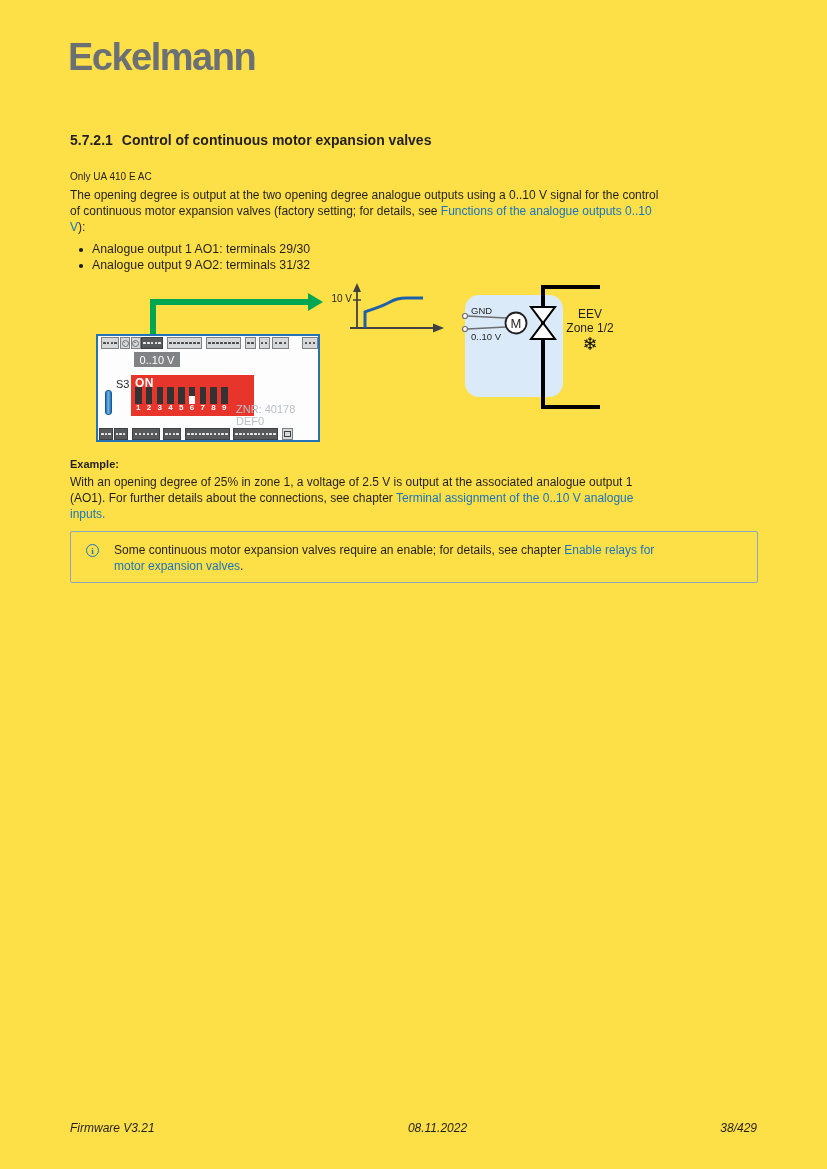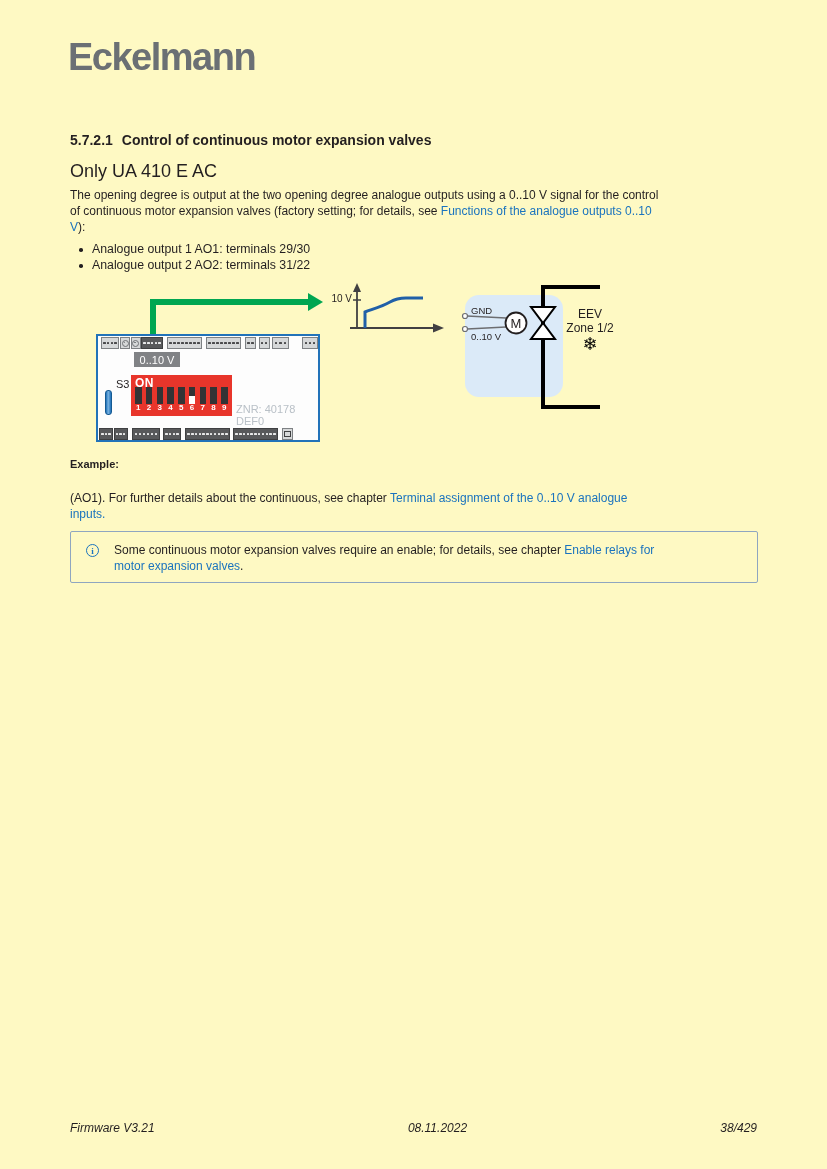--- a/index.html
+++ b/index.html
@@ -4,29 +4,29 @@
 <style>
   :root{
     --text:#231f20; --link:#1a73be; --green:#00a651; --red:#e8352b;
     --board-blue:#2273b9; --curve-blue:#2060a8; --logo-gray:#6b7074;
     --label-gray:#808285; --znr-gray:#b9c0c7; --light-blue:#dbeaf8;
     --axis:#414042; --note-border:#8fa6c0;
   }
   *{margin:0;padding:0;box-sizing:border-box;}
   html,body{background:#ffffff;}
   body{font-family:"Liberation Sans","DejaVu Sans",sans-serif;color:var(--text);}
-  .page{position:relative;width:827px;height:1169px;background:#fef9c3;overflow:hidden;}
+  .page{position:relative;width:827px;height:1169px;background:#fde047;overflow:hidden;}
 
   .logo{position:absolute;left:68px;top:36px;font-size:38px;font-weight:bold;
         color:var(--logo-gray);letter-spacing:-1.5px;}
 
   .heading{position:absolute;left:70px;top:132px;font-size:14px;font-weight:bold;}
   .heading .num{margin-right:9px;}
 
-  .only-line{position:absolute;left:70px;top:161px;font-size:18px;}
+  .only-line{position:absolute;left:70px;top:171px;font-size:10px;}
 
   .para{font-size:12px;line-height:16px;}
   .intro-para{position:absolute;left:70px;top:187px;width:700px;}
   .para a, .para .link{color:var(--link);text-decoration:none;cursor:pointer;}
 
   ul.bullets{position:absolute;left:74px;top:241px;list-style:none;font-size:12.3px;line-height:16px;}
   ul.bullets li{padding-left:18px;position:relative;}
   ul.bullets li::before{content:"";position:absolute;left:5px;top:7px;width:3.5px;height:3.5px;
         border-radius:50%;background:var(--text);}
 
@@ -50,21 +50,21 @@
   .tblock.dark .dot{background:#e8e9ea;}
   .tblock.icon-circle .ring{width:7px;height:7px;border:1.4px solid #6f7275;border-radius:50%;
           position:relative;flex:none;}
   .tblock.icon-circle .ring::after{content:"";position:absolute;left:1.4px;top:1.4px;width:1.6px;
           height:1.6px;background:#6f7275;border-radius:50%;}
   .tblock.icon-port .port{width:7px;height:6px;border:1.4px solid #3f4042;flex:none;}
 
   .range-box{position:absolute;left:36px;top:16px;width:46px;height:15px;background:var(--label-gray);
          color:#fff;font-size:11px;display:flex;align-items:center;justify-content:center;}
   .s3{position:absolute;left:18px;top:42px;font-size:11px;}
-  .dip{position:absolute;left:33px;top:39px;width:101px;height:41px;background:var(--red);padding-left:48px;}
+  .dip{position:absolute;left:33px;top:39px;width:123px;height:41px;background:var(--red);padding-left:48px;}
   .dip .on{position:absolute;left:4px;top:1px;color:#fff;font-weight:bold;font-size:12px;letter-spacing:0.5px;}
   .dip .slot{position:absolute;top:12px;width:6.5px;height:17px;background:#333335;}
   .dip .slot .handle{position:absolute;left:0;bottom:0;width:6.5px;height:8px;background:#fff;}
   .dip .snum{position:absolute;top:28px;width:11px;text-align:center;color:#fff;
          font-size:8px;font-weight:bold;}
   .znr{position:absolute;left:138px;top:67px;font-size:11px;color:var(--znr-gray);}
   .blue-bar{position:absolute;left:7px;top:54px;width:7px;height:25px;border-radius:3px;
          border:1px solid #155a92;background:linear-gradient(90deg,#1d6fb8 0%,#7ab3e0 45%,#1d6fb8 100%);}
 
   
@@ -90,21 +90,21 @@
   <div class="heading">
     <span class="num">5.7.2.1</span><span>Control of continuous motor expansion valves</span>
   </div>
 
   <div class="only-line">Only UA 410 E AC</div>
 
   <p class="para intro-para"><span>The opening degree is output at the two opening degree analogue outputs using a 0..10 V signal for the control</span><br><span>of continuous motor expansion valves (factory setting; for details, see </span><span class="link">Functions of the analogue outputs 0..10</span><br><span class="link">V</span><span>):</span></p>
 
   <ul class="bullets">
     <li>Analogue output 1 AO1: terminals 29/30</li>
-    <li>Analogue output 2 AO2: terminals 31/22</li>
+    <li>Analogue output 9 AO2: terminals 31/32</li>
   </ul>
 
   <div class="diagram">
     <svg width="687" height="172" viewBox="0 0 687 172">
 
       <rect x="395" y="12" width="98" height="102" rx="14" style="fill:var(--light-blue)"></rect>
 
       <polyline points="83,51 83,19 238,19" style="fill:none;stroke:var(--green);stroke-width:6"></polyline>
       <polygon points="238,10 238,28 253,19" style="fill:var(--green)"></polygon>
 
@@ -274,21 +274,21 @@
           <span class="dot"></span>
           <span class="dot"></span>
         </div>
         <div class="tblock icon-port" style="left: 184px; top: 92px; width: 11px;">
           <span class="port"></span>
         </div>
       </div>
   </div>
 
   <div class="example-label">Example:</div>
-  <p class="para example-para"><br><span>(AO1). For further details about the continuous, see chapter </span><span class="link">Terminal assignment of the 0..10 V analogue</span><br><span class="link">inputs.</span></p>
+  <p class="para example-para"><span>With an opening degree of 25% in zone 1, a voltage of 2.5 V is output at the associated analogue output 1</span><br><span>(AO1). For further details about the connections, see chapter </span><span class="link">Terminal assignment of the 0..10 V analogue</span><br><span class="link">inputs.</span></p>
 
   <div class="note-box">
     <span class="note-icon">i</span>
     <p class="para note-para"><span>Some continuous motor expansion valves require an enable; for details, see chapter </span><span class="link">Enable relays for</span><br><span class="link">motor expansion valves</span><span>.</span></p>
   </div>
 
   <div class="footer">
     <span>Firmware V3.21</span>
     <span>08.11.2022</span>
     <span>38/429</span>

